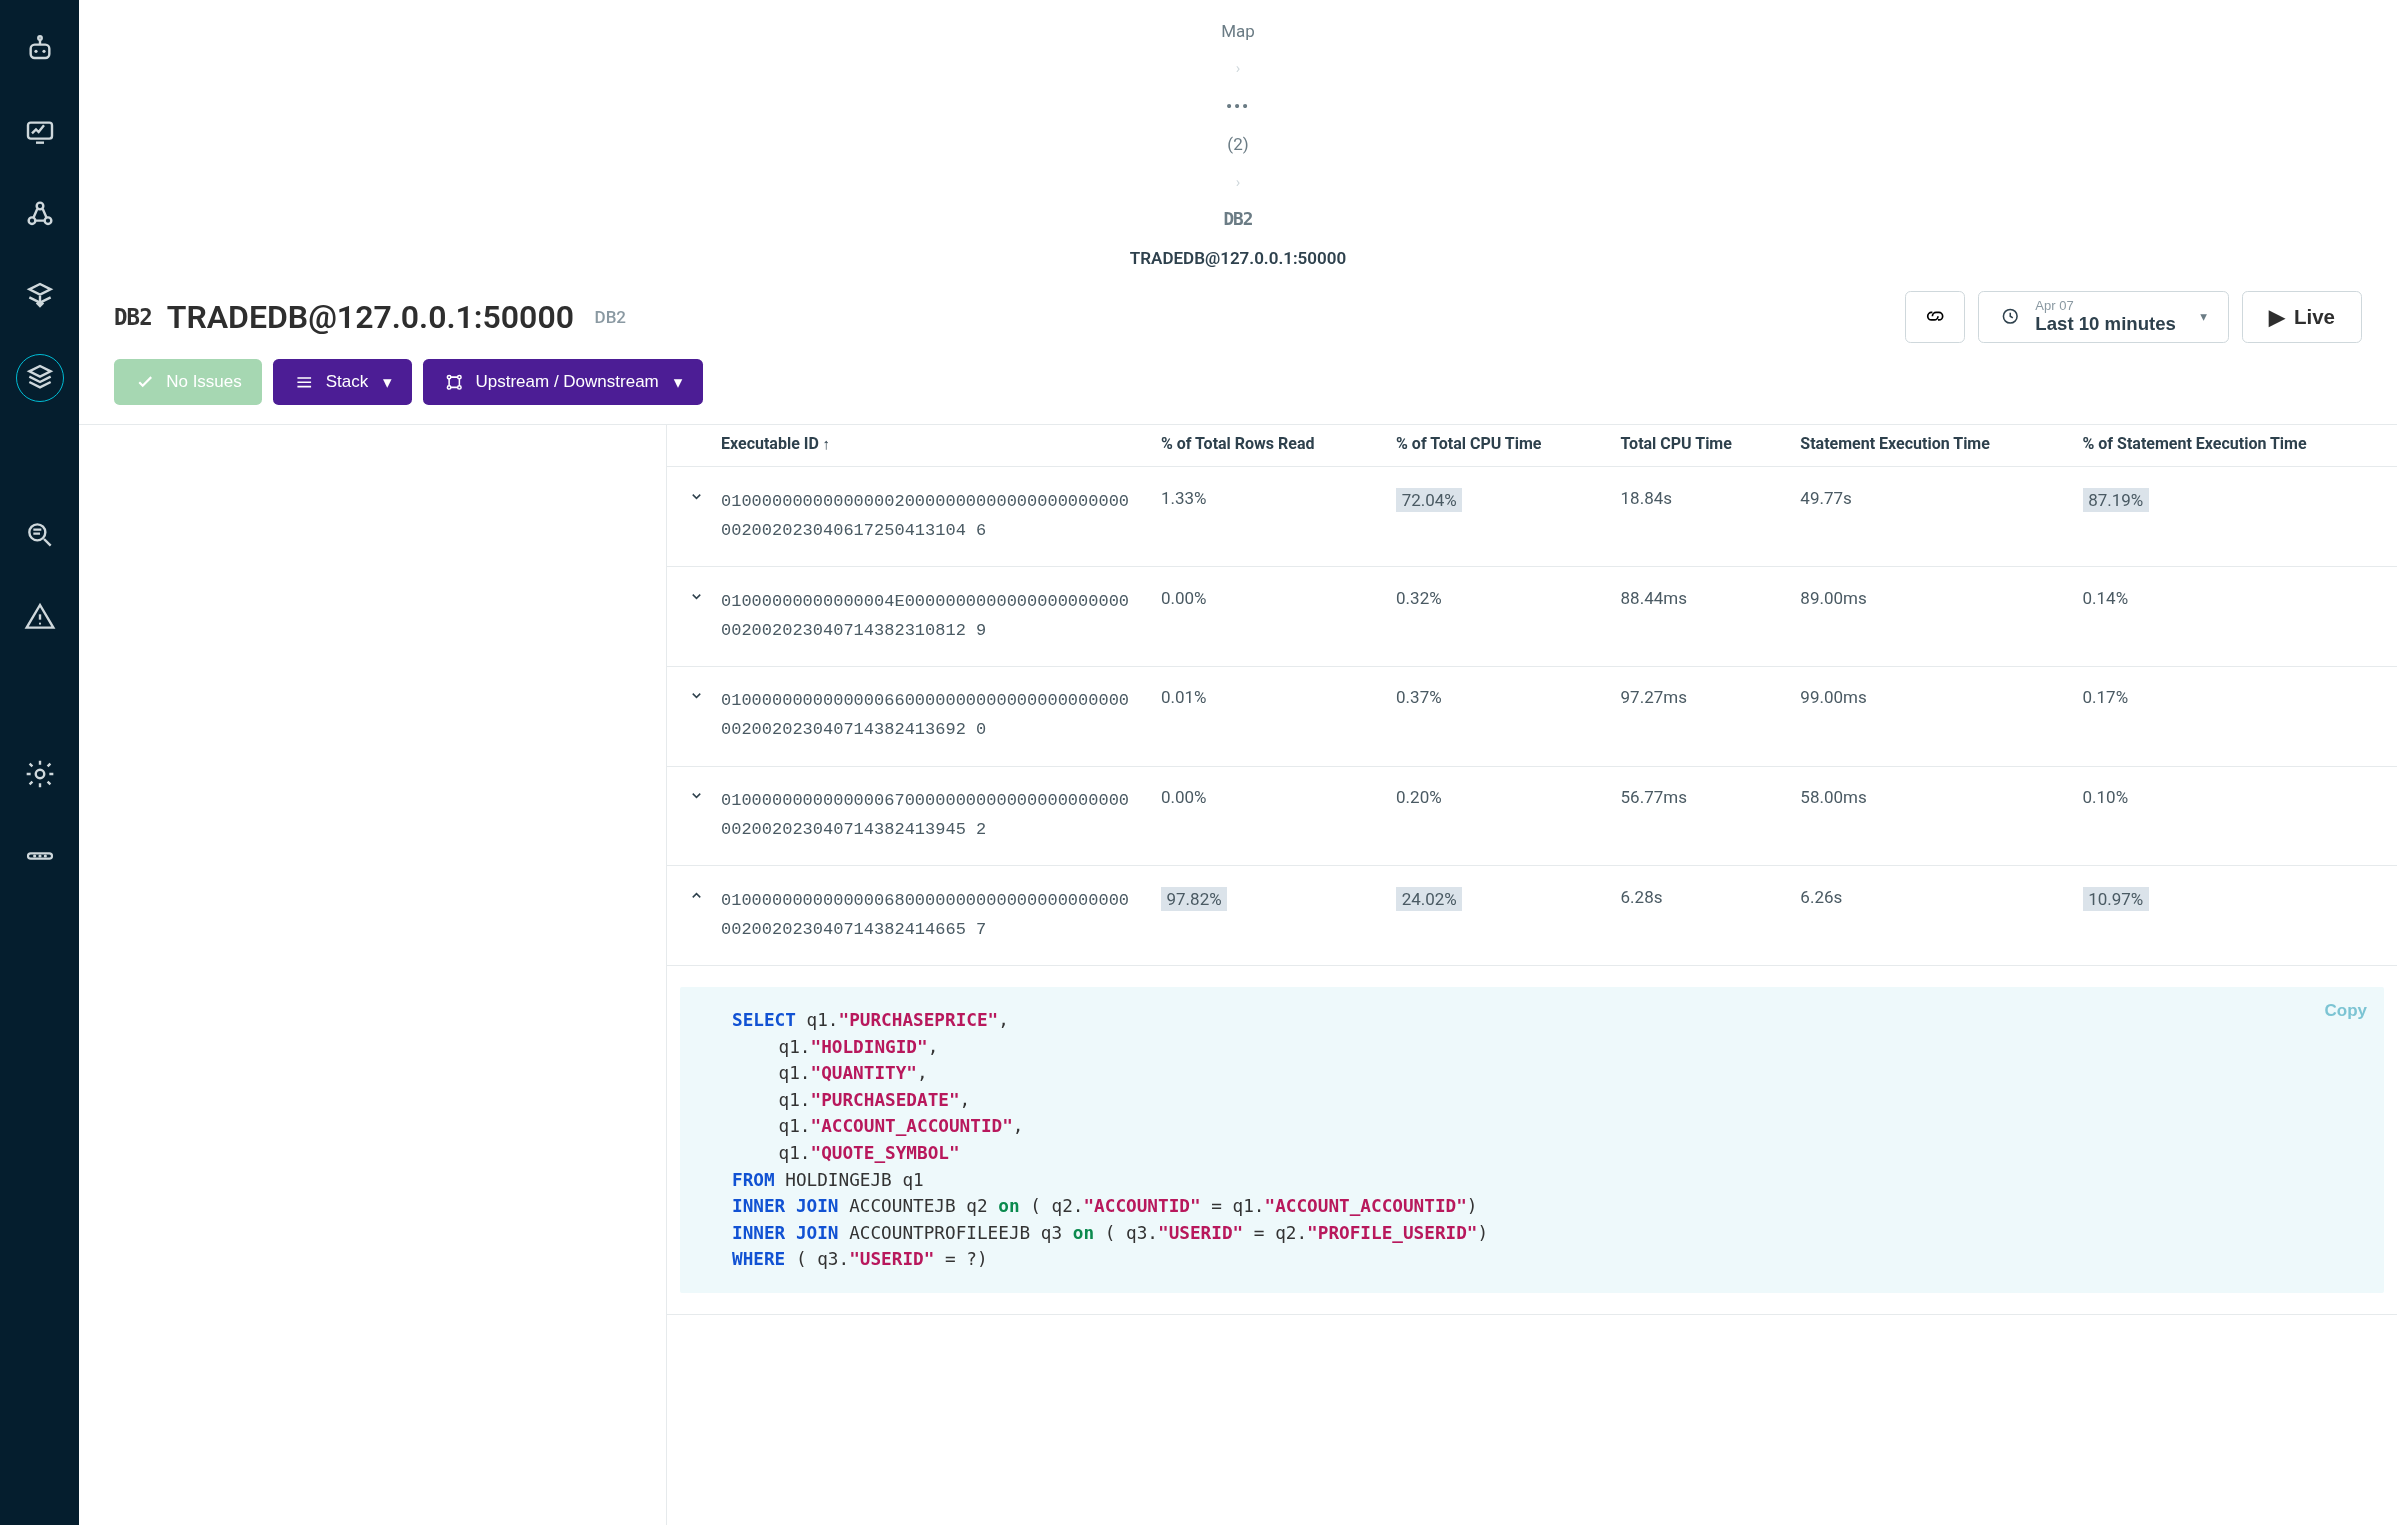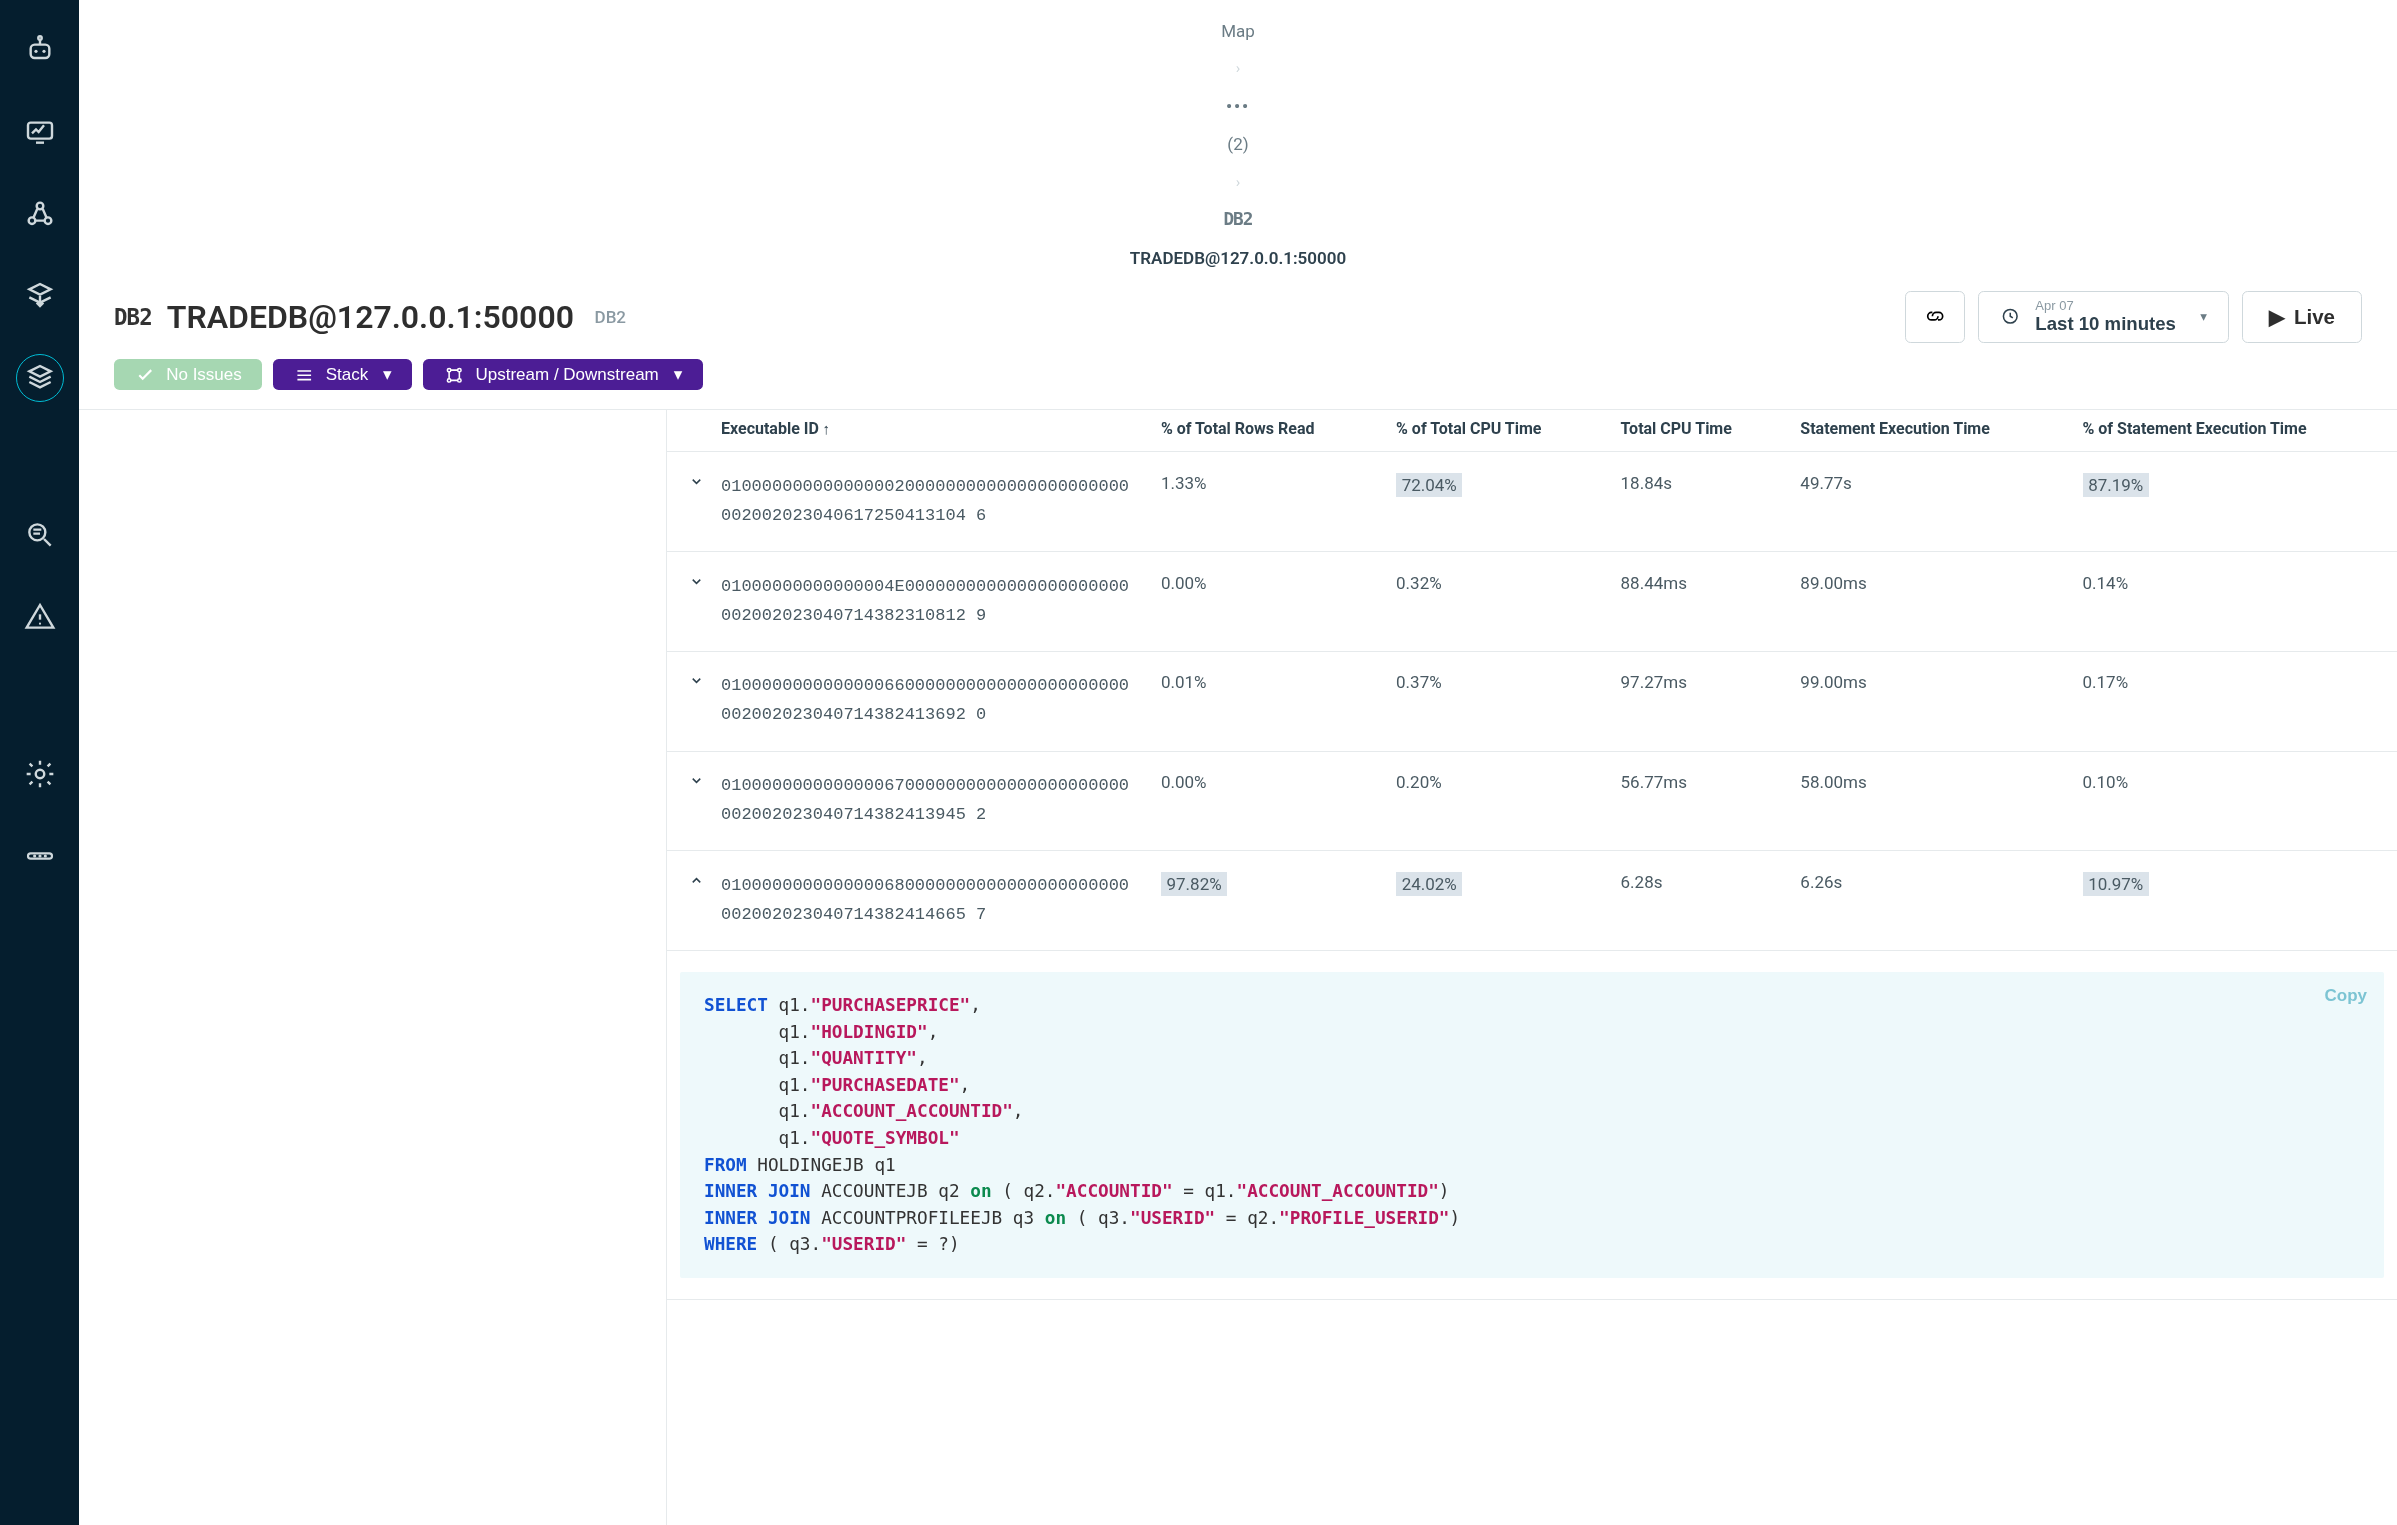--- a/index.html
+++ b/index.html
@@ -84,21 +84,21 @@
   .btn-live { padding: 0 26px; gap: 9.3px; font-size: 20.5px; font-weight: 700; color: #2e2e2e; }
 
   
   .toolbar {
     display: flex; gap: 11.2px;
     padding: 5.6px 35px 18.6px;
     border-bottom: 0.9px solid #e6eaec;
   }
   .tbtn {
     display: flex; align-items: center; gap: 11.2px;
-    height: 31px; padding: 0 20.5px;
+    height: 46px; padding: 0 20.5px;
     border-radius: 5.6px; border: none;
     font-size: 17px; color: #fff; cursor: pointer;
   }
   .tbtn.noissues { background: #a6d7b2; color: #fff; }
   .tbtn.gray { background: #4c1d95; }
   .tbtn .caret { margin-left: 3.7px; }
   .tbtn svg { width: 20.5px; height: 20.5px; }
 
   
   .content { flex: 1; display: flex; overflow: hidden; }
@@ -155,21 +155,21 @@
     font-size: 17.7px;
     line-height: 1.5;
     white-space: pre;
     overflow-x: auto;
   }
   .copy-link {
     position: absolute; top: 11.2px; right: 17px;
     color: #7cc4d3; font-family: -apple-system, sans-serif;
     font-size: 17px; cursor: pointer; font-weight: bold;
   }
-  .kw  { color: #1152d3; font-weight: bold; }
+  .kw  { color: #1152d3; font-weight: bold; margin-left: 28px; }
   .str { color: #b8185c; font-weight: bold; }
   .on  { color: #0b8a4e; font-weight: bold; }
   .txt { color: #333; }
 
   
   .icon-stroke { fill: none; stroke: currentColor; stroke-width: 1.8; }
 </style>
 </head>
 <body>
 

